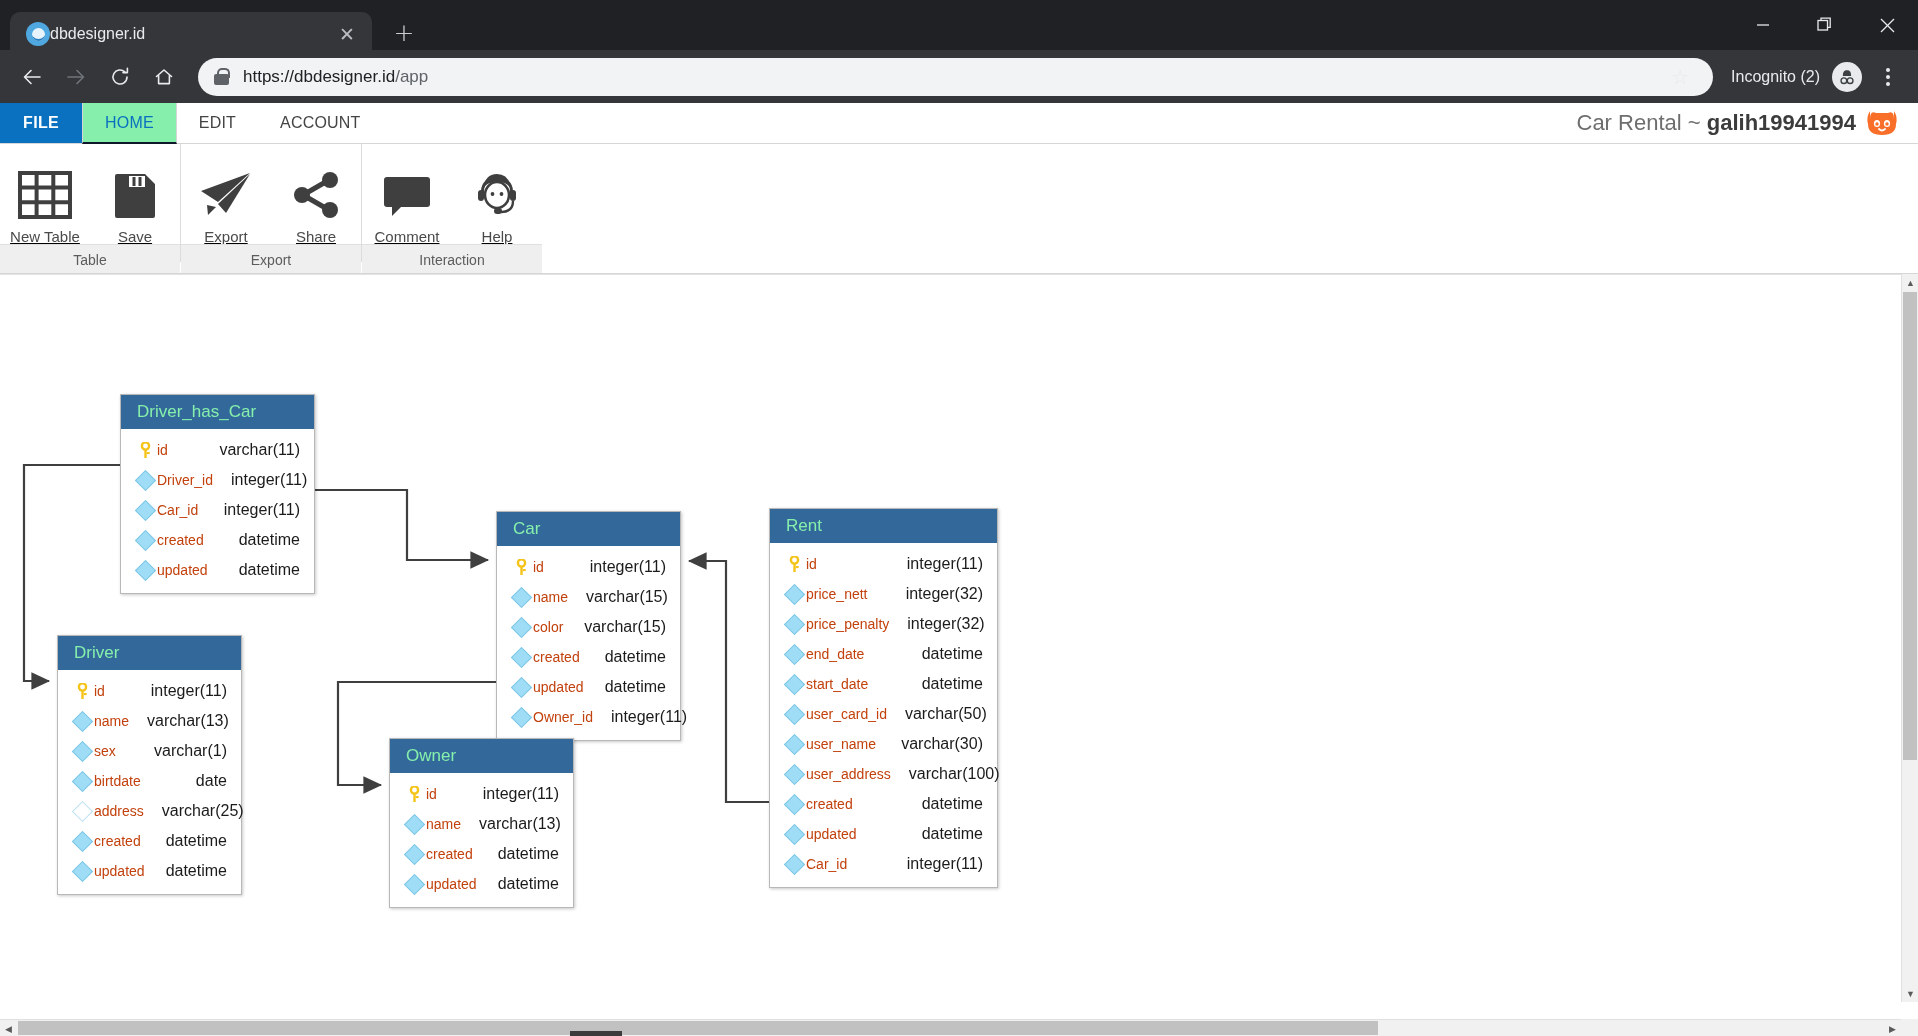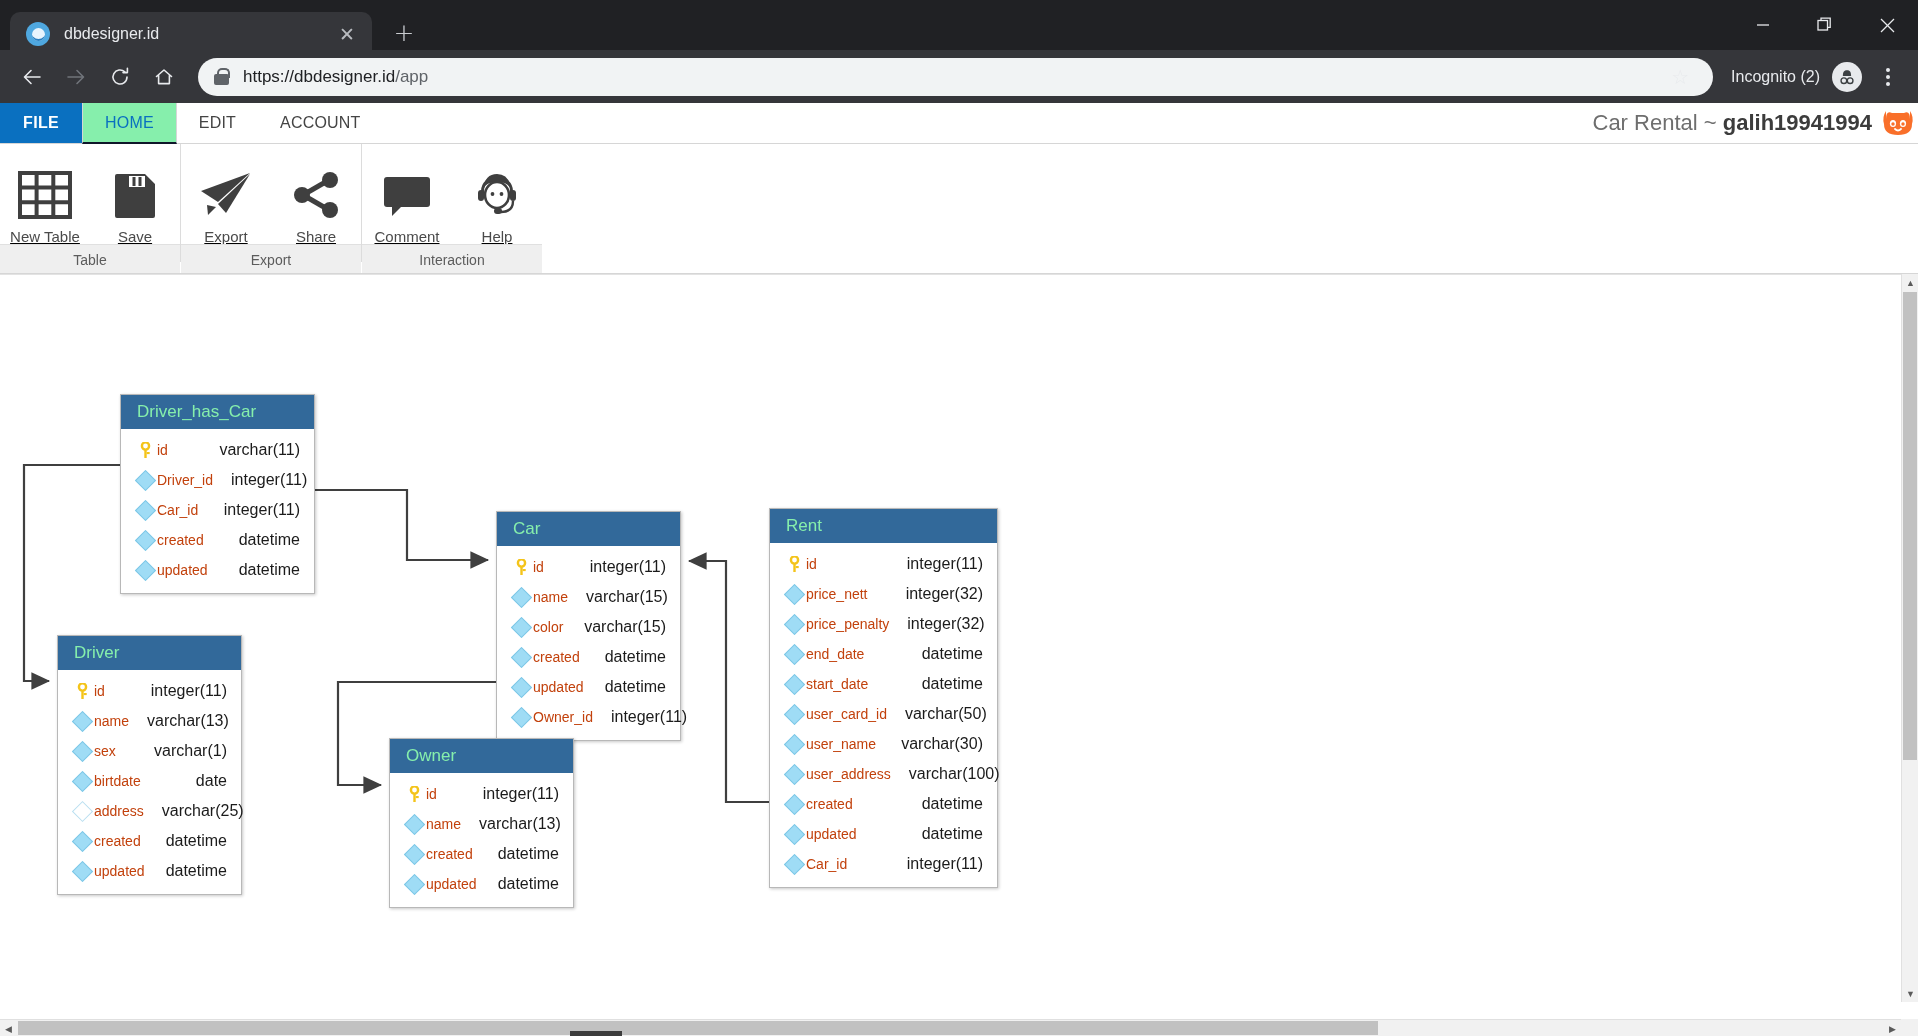--- a/index.html
+++ b/index.html
@@ -25,21 +25,21 @@
   .tab-favicon {
     width: 24px; height: 24px; border-radius: 50%;
     background: #4fa8e0; position: relative; flex: 0 0 auto;
     display: flex; align-items: center; justify-content: center;
   }
   .tab-favicon::after {
     content: ""; width: 13px; height: 13px; border-radius: 50%;
     background: #e8f4fd; box-shadow: inset 0 -3px 0 -1px #2b7fc0;
   }
   .tab-title {
-    color: #e8eaed; font-size: 16px; margin-left: 14px;
+    color: #e8eaed; font-size: 16px; 
     flex: 1 1 auto; white-space: nowrap; overflow: hidden;
   }
   .tab-close {
     width: 26px; height: 26px; color: #b9bcc0; font-size: 19px;
     display: flex; align-items: center; justify-content: center;
     border-radius: 50%; font-family: "DejaVu Sans", sans-serif;
   }
   .newtab {
     width: 36px; height: 36px; color: #c9ccd0; font-size: 25px; font-weight: 300;
     display: flex; align-items: center; justify-content: center;
@@ -107,21 +107,21 @@
   }
   .menu-item {
     padding: 0 22px; display: flex; align-items: center; font-size: 16px;
     color: #444; letter-spacing: .2px;
   }
   .menu-item.active {
     color: #0a70c0; background: #86efac; border: 1px solid #d6d6d6;
     border-bottom: 2px solid #0f172a; margin-bottom: -1px; border-top: none;
   }
   .titleright {
-    margin-left: auto; display: flex; align-items: center; padding-right: 4px; gap: 10px;
+    margin-left: auto; display: flex; align-items: center; padding-right: 20px; gap: 10px;
   }
   .proj-title { font-size: 22px; color: #6e6e6e; white-space: nowrap; }
   .proj-title b { color: #3c3c3c; font-weight: 700; }
   .octocat { width: 32px; height: 30px; flex: 0 0 auto; }
 
   .ribbon { height: 130px; background: #fff; display: flex; position: relative; }
   .rgroup { display: flex; flex-direction: column; position: relative; }
   .rgroup .tools { display: flex; height: 100px; align-items: flex-start; padding-top: 8px; }
   .rgroup .glabel {
     height: 30px; background: #efefef; border-top: 1px solid #e0e0e0;

